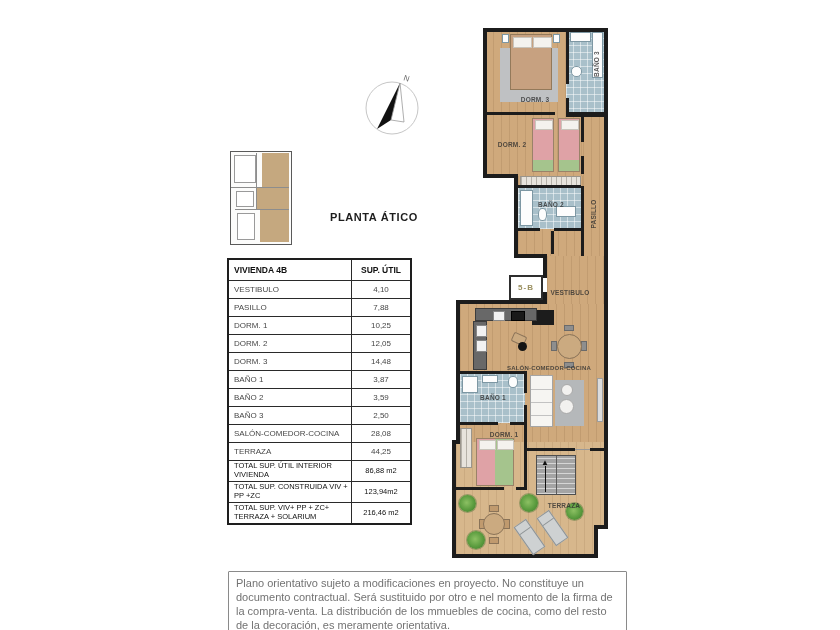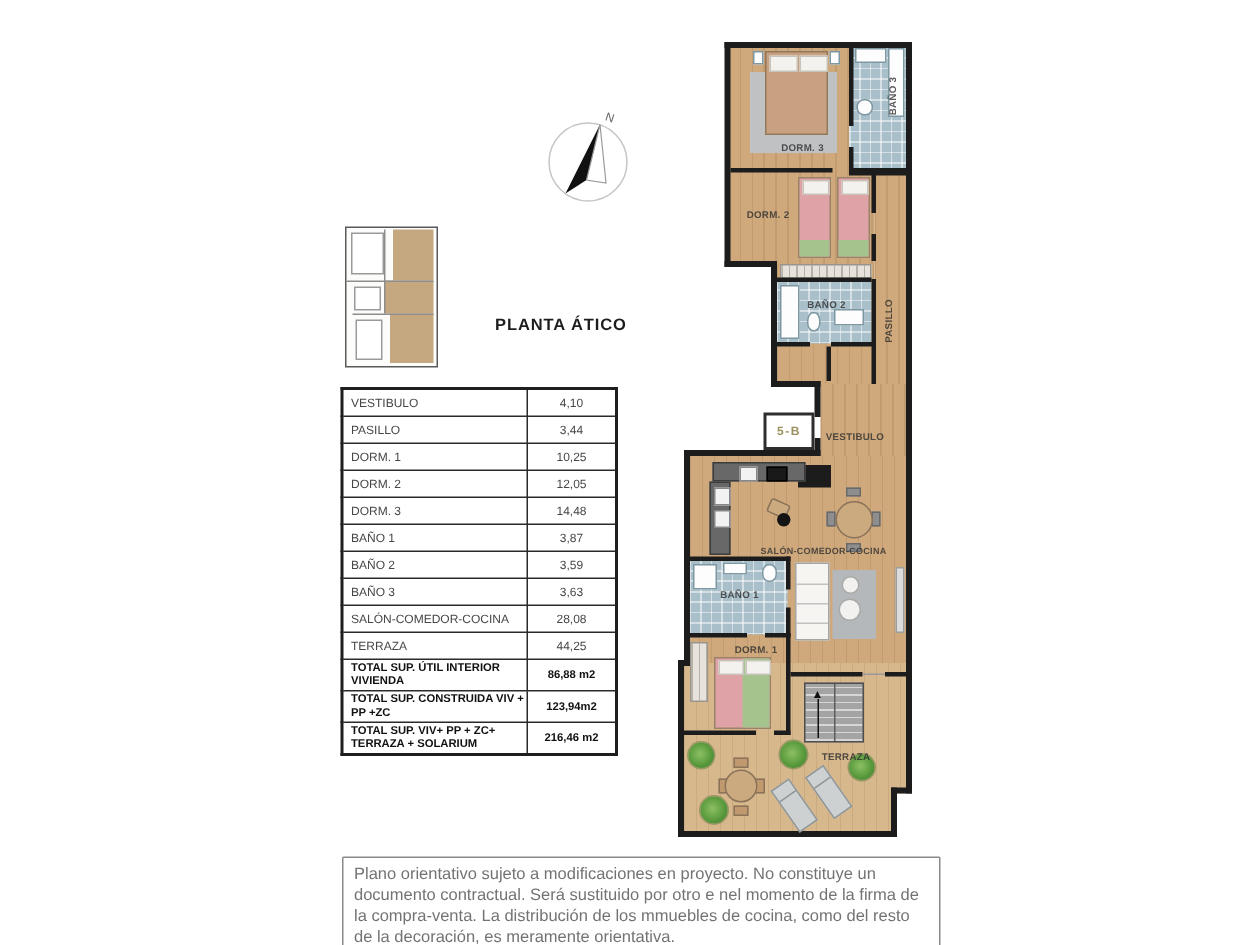--- a/index.html
+++ b/index.html
@@ -22,21 +22,21 @@
   #key-plan .kroom{position:absolute;border:1px solid #9a9a9a;background:#fff;}
 
   
   #area-table{position:absolute;left:227px;top:258px;border-collapse:collapse;
               table-layout:fixed;width:171px;}
   #area-table td{border:1px solid #2a2a2a;font-size:8px;color:#474747;
                  padding:0 0 0 5px;height:17px;vertical-align:middle;}
   #area-table td:first-child{width:117px;}
   #area-table td:last-child{width:54px;text-align:center;padding:0 2px;}
   #area-table tr.head td{font-weight:bold;color:#111;font-size:8.5px;height:20px;}
-  #area-table tr.total td{font-weight:bold;color:#111;font-size:7.5px;height:20px;line-height:1.15;}
+  #area-table tr.total td{font-weight:normal;color:#111;font-size:7.5px;height:20px;line-height:1.15;}
   #area-table{border:2px solid #1e1e1e;}
 
   
   #plan{position:absolute;left:452px;top:28px;width:162px;height:535px;}
   .wood{background-color:#cfa97c;
         background-image:repeating-linear-gradient(90deg, rgba(101,67,33,.13) 0 1px, transparent 1px 8px);}
   .wood-light{background-color:#d7b78c;
         background-image:repeating-linear-gradient(90deg, rgba(101,67,33,.11) 0 1px, transparent 1px 8px);}
   .tile{background-color:#a9c0ca;
         background-image:repeating-linear-gradient(0deg, rgba(255,255,255,.5) 0 1px, transparent 1px 7px),
@@ -97,27 +97,31 @@
     <div class="kline" style="left:25px;top:1px;width:1px;height:56px;"></div>
     <div class="kroom" style="left:3px;top:3px;width:20px;height:26px;"></div>
     <div class="kroom" style="left:5px;top:39px;width:16px;height:14px;"></div>
     <div class="kroom" style="left:6px;top:61px;width:16px;height:25px;"></div>
   </div>
 
   <div id="plan-title">PLANTA ÁTICO</div>
 
   <table id="area-table">
     <tbody>
+      <tr class="head">
+        <td>VIVIENDA 4B</td>
+        <td>SUP. ÚTIL</td>
+      </tr>
     <tr>
           <td>VESTIBULO</td>
           <td>4,10</td>
         </tr>
         <tr>
           <td>PASILLO</td>
-          <td>3,44</td>
+          <td>7,88</td>
         </tr>
         <tr>
           <td>DORM. 1</td>
           <td>10,25</td>
         </tr>
         <tr>
           <td>DORM. 2</td>
           <td>12,05</td>
         </tr>
         <tr>
@@ -127,21 +131,21 @@
         <tr>
           <td>BAÑO 1</td>
           <td>3,87</td>
         </tr>
         <tr>
           <td>BAÑO 2</td>
           <td>3,59</td>
         </tr>
         <tr>
           <td>BAÑO 3</td>
-          <td>3,63</td>
+          <td>2,50</td>
         </tr>
         <tr>
           <td>SALÓN-COMEDOR-COCINA</td>
           <td>28,08</td>
         </tr>
         <tr>
           <td>TERRAZA</td>
           <td>44,25</td>
         </tr>
         <tr class="total">

